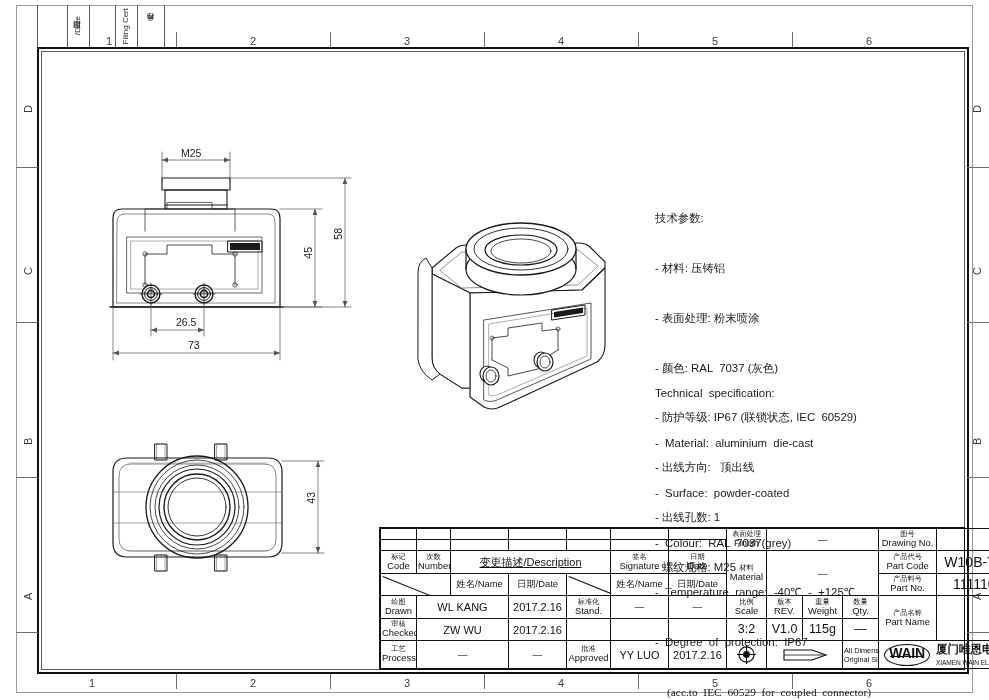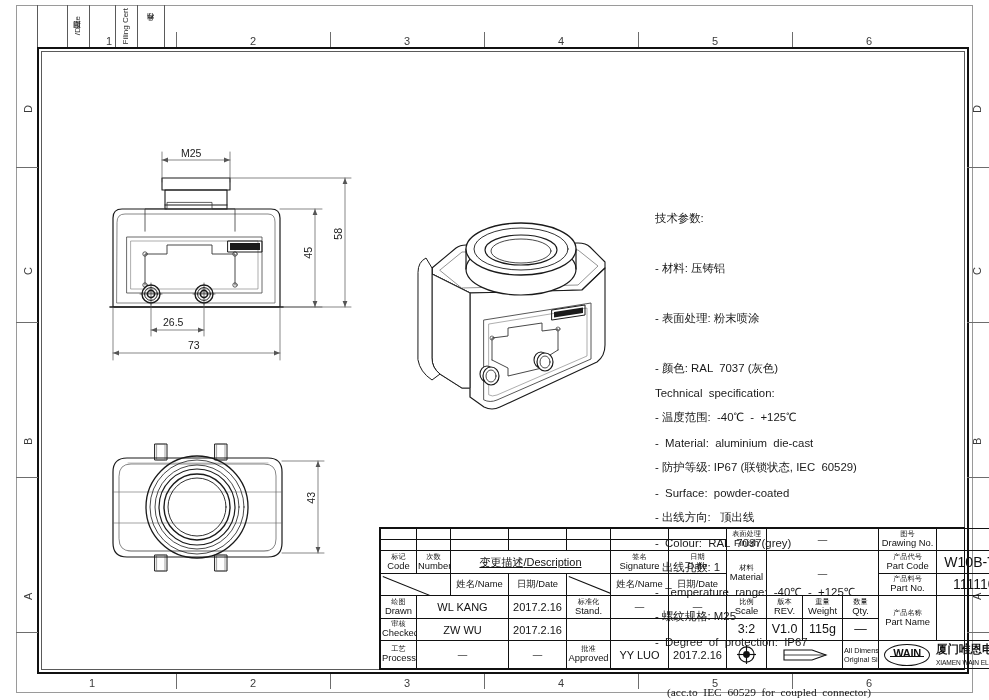--- a/index.html
+++ b/index.html
@@ -161,21 +161,21 @@
   .logo-wrap { display: flex; align-items: center; justify-content: flex-start; gap: 6px; padding-left: 4px; height: 100%; }
   .logo-mark {
     width: 46px; height: 22px;
     border: 1.3px solid #111;
     border-radius: 50%;
     position: relative;
     flex: 0 0 auto;
     display: flex; align-items: center; justify-content: center;
   }
   .logo-mark .lm-txt {
-    font-size: 11px; font-weight: bold; letter-spacing: -0.3px;
+    font-size: 14px; font-weight: bold; letter-spacing: -0.3px;
     color: #111; line-height: 1; margin-top: -3px;
   }
   .logo-mark::after {
     content: "";
     position: absolute;
     left: 5px; right: 5px; top: 11.5px;
     border-top: 1.2px solid #111;
   }
   .logo-txts { text-align: left; }
   .logo-cn { font-size: 11.5px; font-weight: bold; color: #111; line-height: 1.2; white-space: nowrap; }
@@ -407,30 +407,29 @@
         <ellipse cx="521" cy="249" rx="47" ry="21" stroke-width="0.9" fill="#fff"></ellipse>
         <ellipse cx="521" cy="250" rx="36" ry="15" stroke-width="1.2" fill="#fff"></ellipse>
         <ellipse cx="521" cy="251" rx="30" ry="12" stroke-width="0.8" fill="#fff"></ellipse>
       </g>
     </g>
   </svg>
 
   <div class="dim" style="left:181px; top:148px;">M25</div>
   <div class="dim vert" style="left:303px; top:247px;">45</div>
   <div class="dim vert" style="left:333px; top:228px;">58</div>
-  <div class="dim" style="left:163px; top:317px;">26.5</div>
+  <div class="dim" style="left:176px; top:317px;">26.5</div>
   <div class="dim" style="left:188px; top:340px;">73</div>
   <div class="dim vert" style="left:306px; top:492px;">43</div>
 
   <div class="spec spec-cn">
     <span class="hd">技术参数:</span>
     <span class="li">- 材料: 压铸铝</span>
     <span class="li">- 表面处理: 粉末喷涂</span>
     <span class="li">- 颜色: RAL  7037 (灰色)</span>
-    <span class="li">- 温度范围:  -40℃  -  +125℃</span>
     <span class="li">- 防护等级: IP67 (联锁状态, IEC  60529)</span>
     <span class="li">- 出线方向:   顶出线</span>
     <span class="li">- 出线孔数: 1</span>
     <span class="li">- 螺纹规格: M25</span>
   </div>
 
   <div class="spec spec-en">
     <span class="hd">Technical  specification:</span>
     <span class="li">-  Material:  aluminium  die-cast</span>
     <span class="li">-  Surface:  powder-coated</span>

